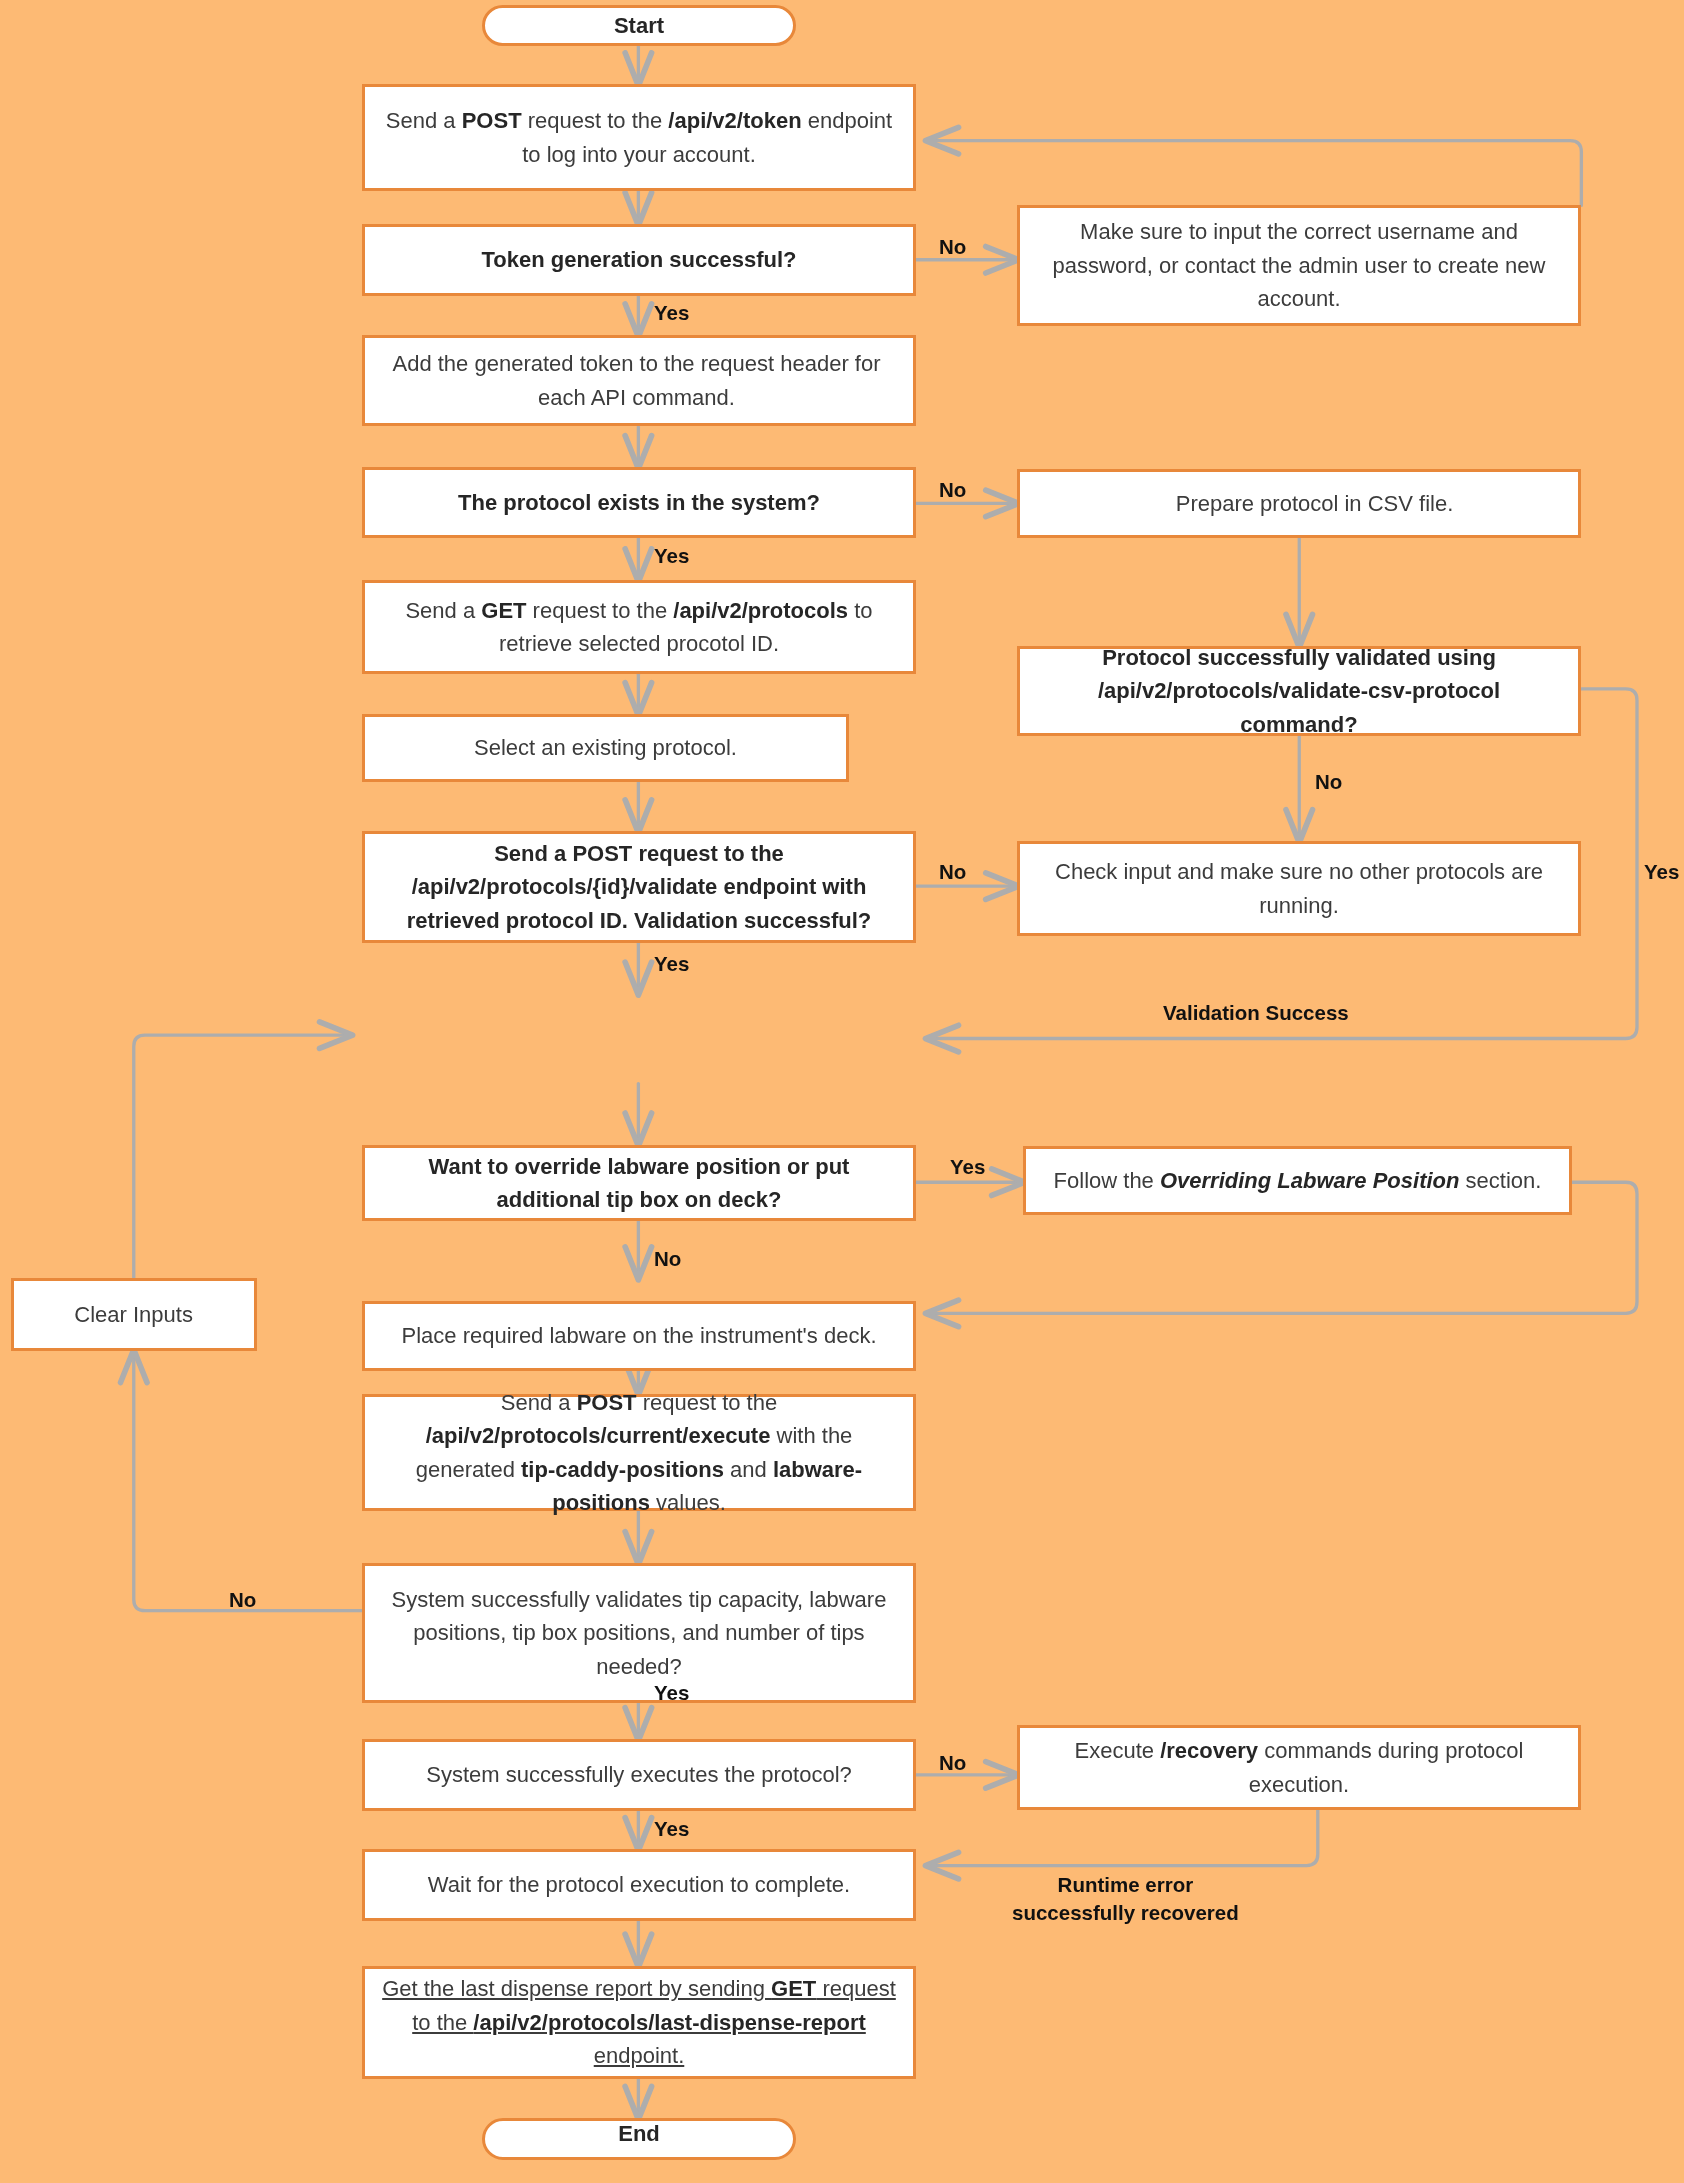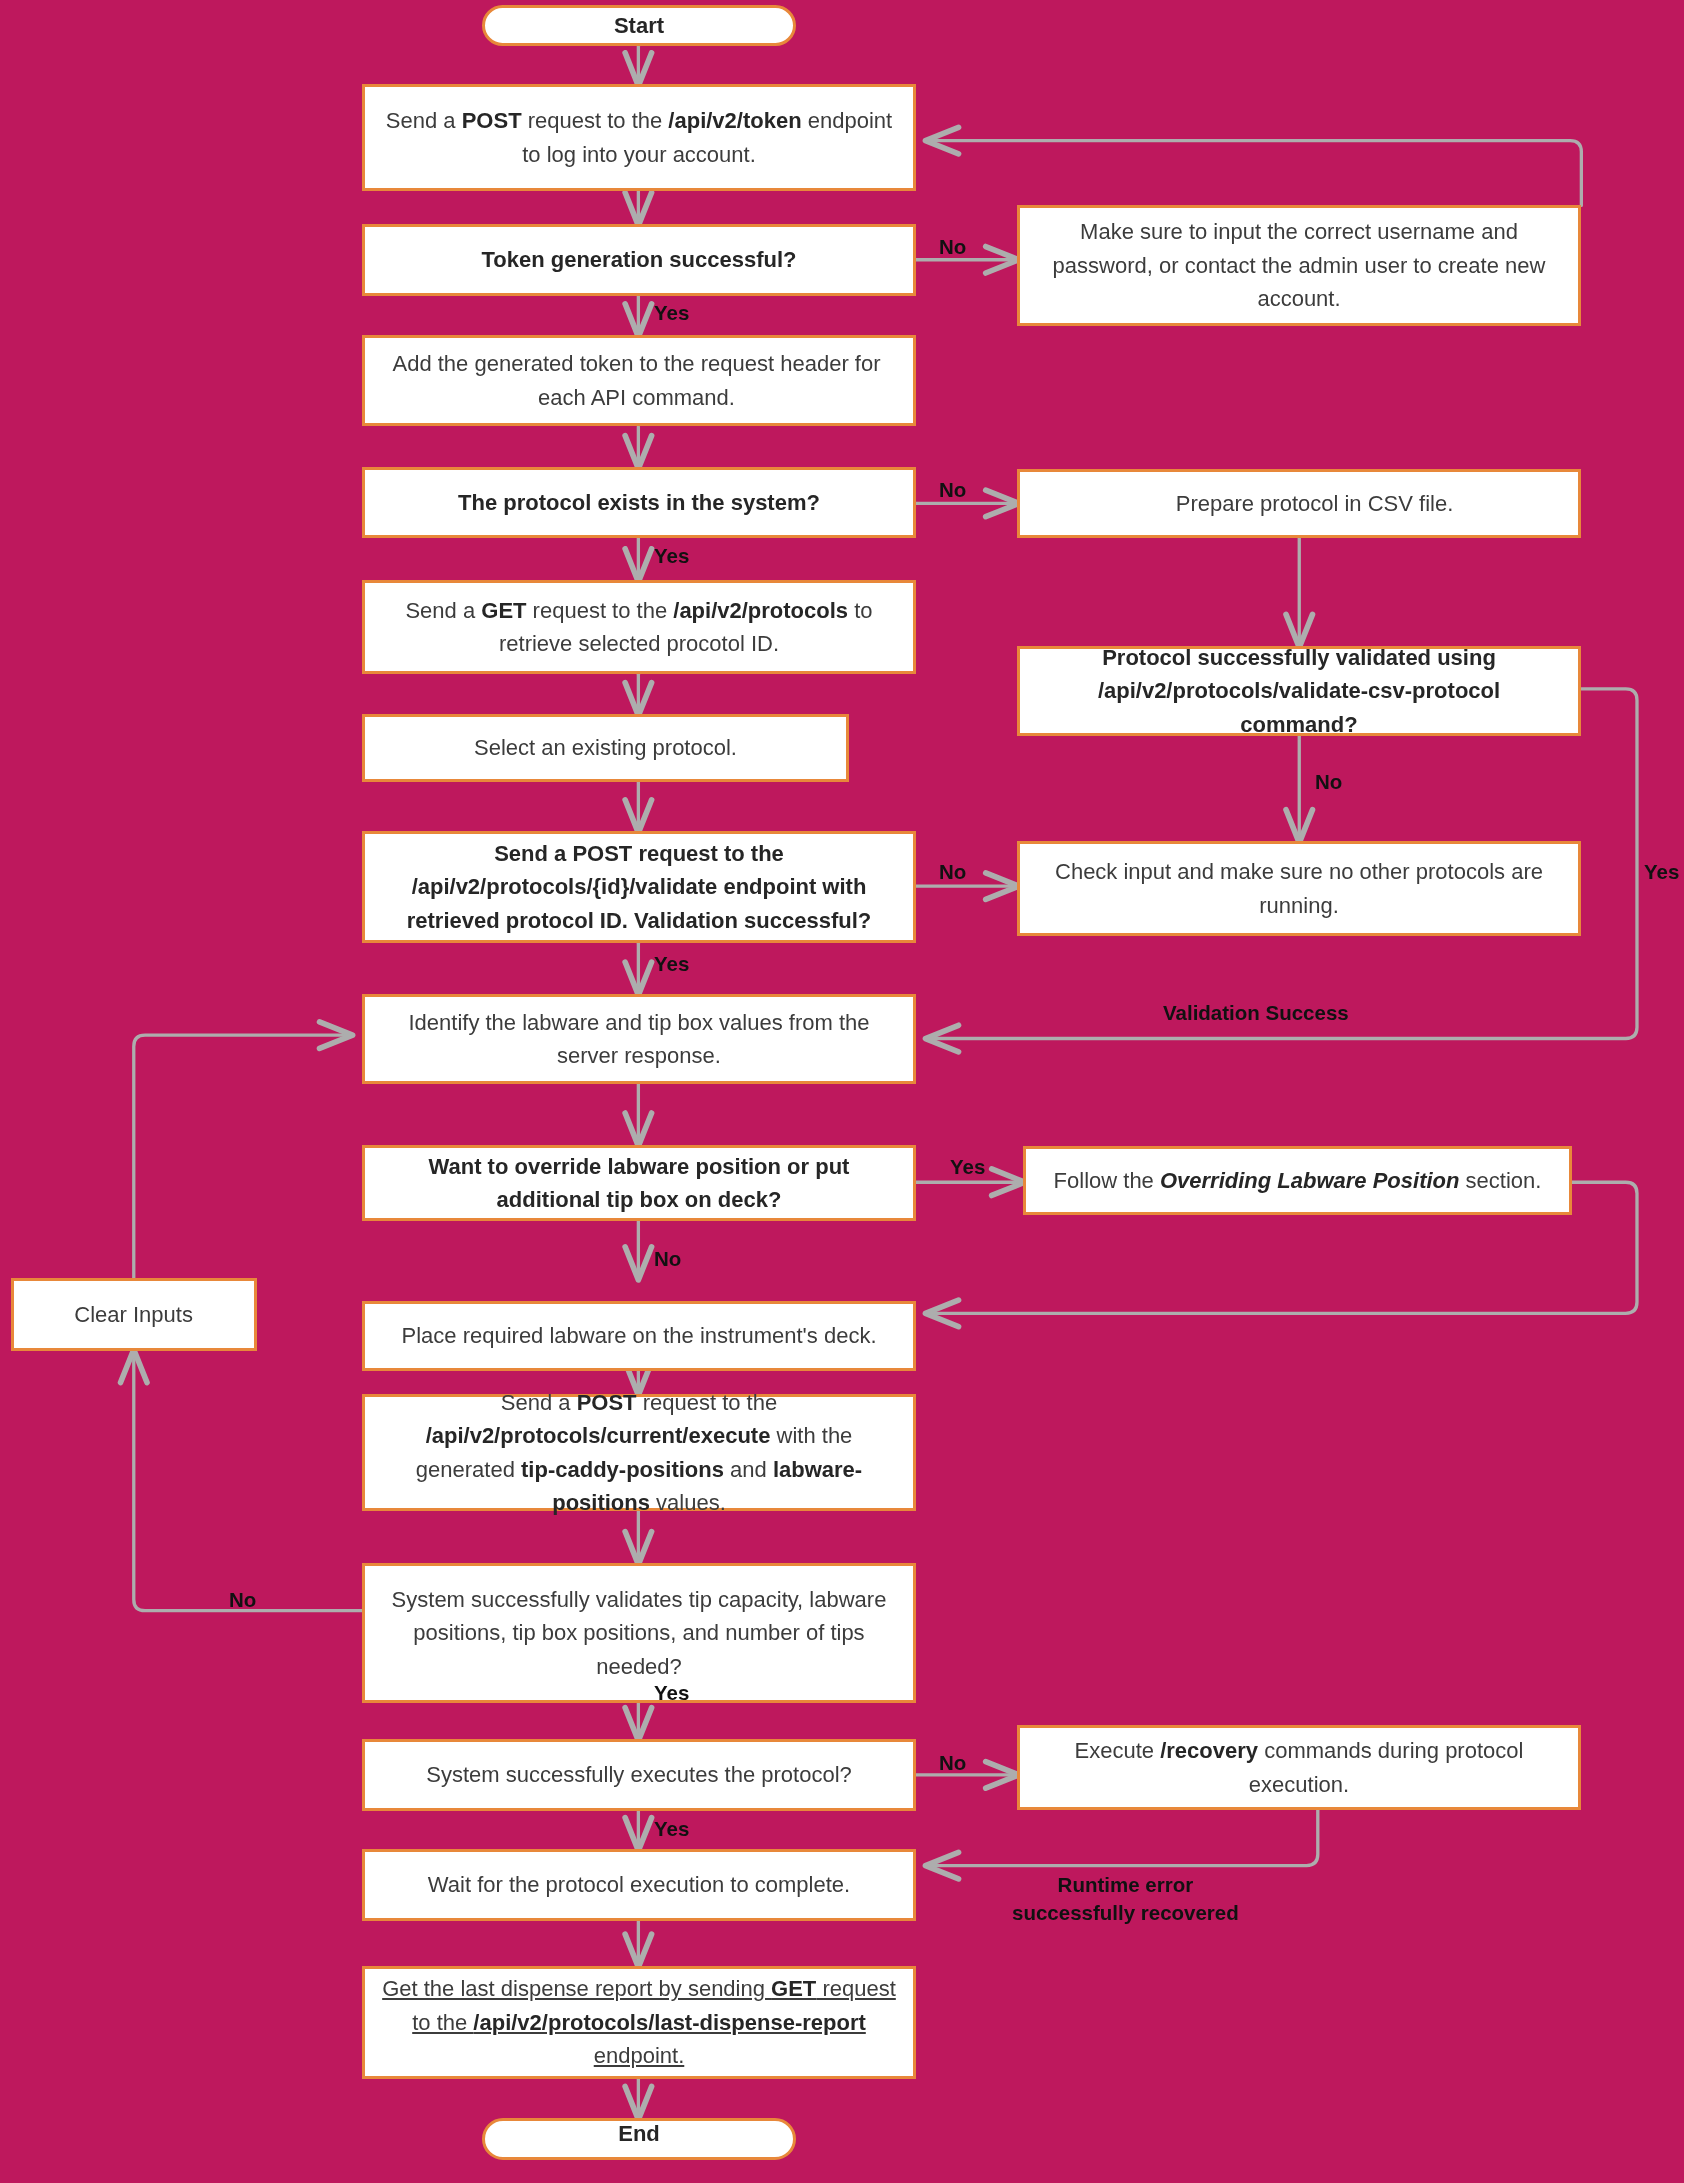--- a/index.html
+++ b/index.html
@@ -4,21 +4,21 @@
 <style>
   html, body {
     margin: 0;
     padding: 0;
     background: #ffffff;
   }
   #chart-root {
     position: relative;
     width: 1684px;
     height: 2183px;
-    background: #be185d;
+    background: #fdba74;
     font-family: "Liberation Sans", sans-serif;
   }
   svg.connector-layer {
     position: absolute;
     left: 0;
     top: 0;
     width: 1684px;
     height: 2183px;
     pointer-events: none;
   }
@@ -172,23 +172,20 @@
   </div>
 
   <div class="node decision" style="left:362px; top:831px; width:554px; height:112px;">
     <span class="txt">Send a <b>POST</b> request to the <b>/api/v2/protocols/{id}/validate</b> endpoint with retrieved protocol ID. Validation successful?</span>
   </div>
 
   <div class="node" style="left:1017px; top:841px; width:564px; height:95px;">
     <span class="txt">Check input and make sure no other protocols are running.</span>
   </div>
 
-  <div class="node" style="left:362px; top:994px; width:554px; height:90px;">
-    <span class="txt">Identify the labware and tip box values from the server response.</span>
-  </div>
 
   <div class="node decision" style="left:362px; top:1145px; width:554px; height:76px;">
     <span class="txt">Want to override labware position or put additional tip box on deck?</span>
   </div>
 
   <div class="node" style="left:1023px; top:1146px; width:549px; height:69px;">
     <span class="txt">Follow the <i class="bi">Overriding Labware Position</i> section.</span>
   </div>
 
   <div class="node" style="left:10.6px; top:1278px; width:246px; height:73px;">

